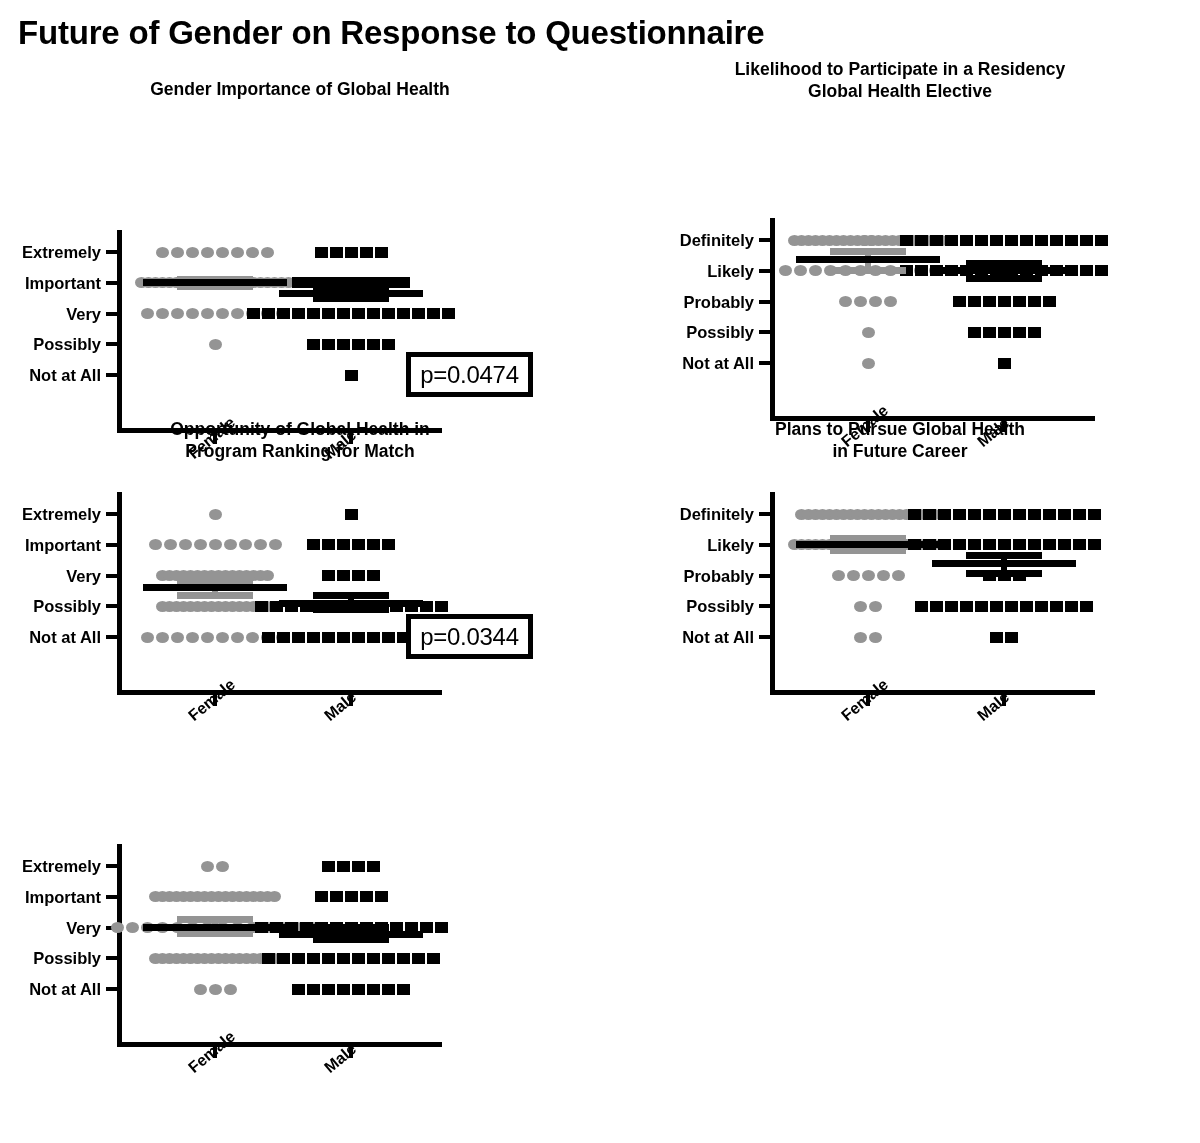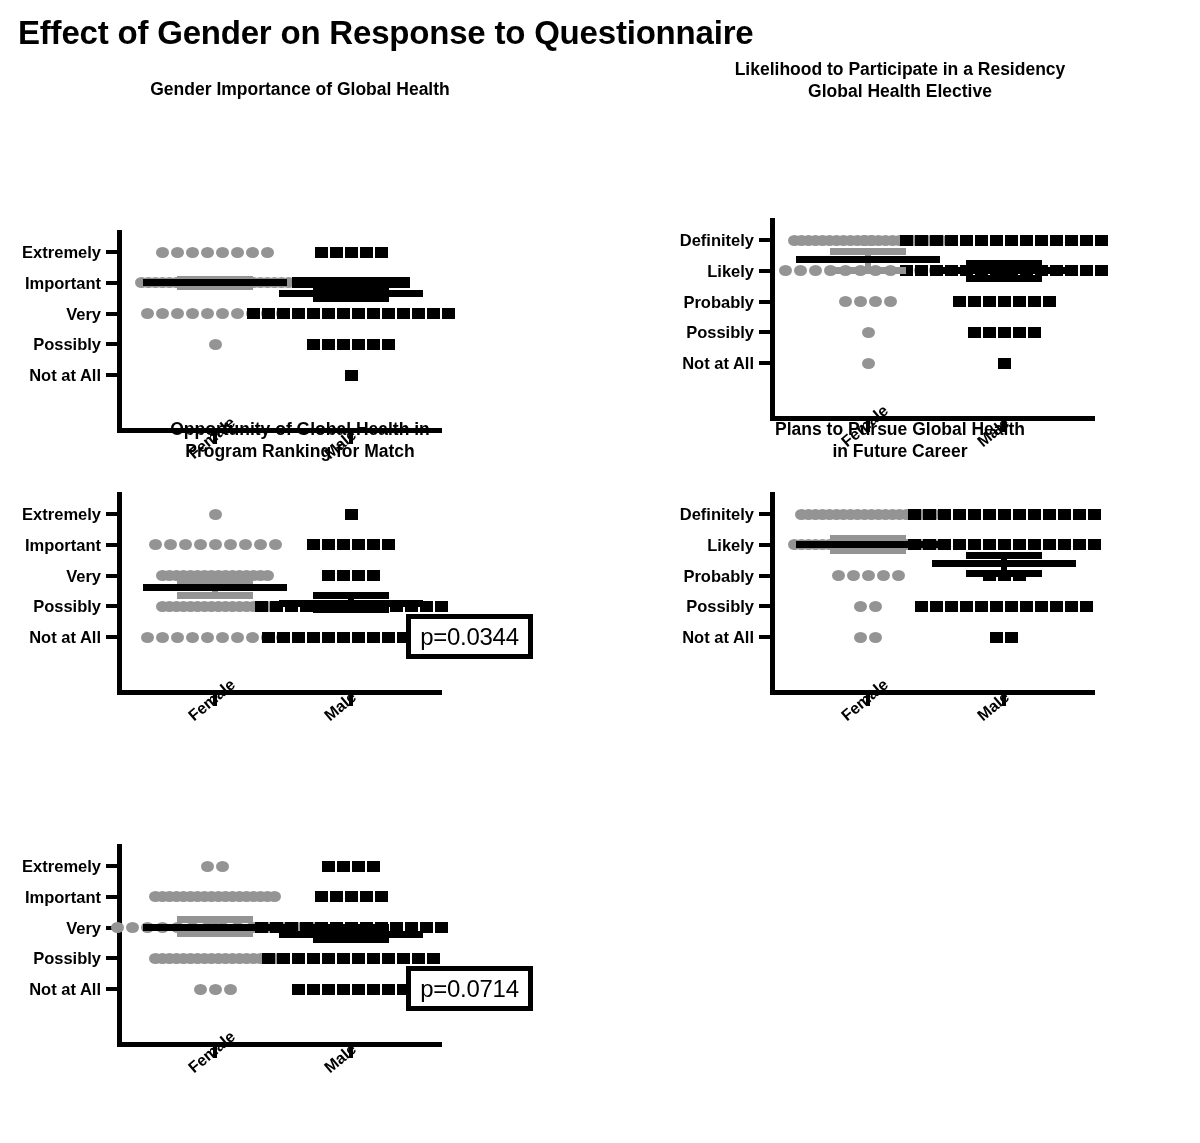--- a/index.html
+++ b/index.html
@@ -110,21 +110,21 @@
     font-weight: normal;
     font-family: "Liberation Sans", sans-serif;
     letter-spacing: -0.3px;
     white-space: nowrap;
   }
 </style>
 </head>
 <body>
 
 <div id="figure-root">
-  <div id="main-title">Effect of Gender on Response to Questionnaire</div>
+  <div id="main-title">Future of Gender on Response to Questionnaire</div>
   <div id="panels">
       <div class="panel" style="left: 0px; top: 78px; width: 600px; height: 340px;">
         <div class="panel-title" style="top: 0px;">Gender Importance of Global Health</div>
         <div class="plot" style="left: 117px; top: 152px; width: 325px; height: 203px;">
           <div class="axis-line" style="left: 0px; top: 0px; width: 5px; height: 203px;"></div>
           <div class="axis-line" style="left: 0px; top: 198px; width: 325px; height: 5px;"></div>
           <div class="tick" style="left: -11px; top: 20px; width: 11px;"></div>
           <div class="ytick-label" style="right: 341px; top: 22px; width: 200px;">Extremely</div>
           <div class="tick" style="left: -11px; top: 50.75px; width: 11px;"></div>
           <div class="ytick-label" style="right: 341px; top: 52.75px; width: 200px;">Important</div>
@@ -230,20 +230,23 @@
           <div class="mark male" style="left: 265px; top: 108.75px; width: 13px; height: 11px;"></div>
           <div class="mark male" style="left: 227.5px; top: 139.5px; width: 13px; height: 11px;"></div>
           <div class="stat-v female" style="left: 95px; top: 49.06px; width: 6px; height: 7.38px;"></div>
           <div class="stat-line female" style="left: 60px; top: 45.56px; width: 76px; height: 7px;"></div>
           <div class="stat-line female" style="left: 60px; top: 52.94px; width: 76px; height: 7px;"></div>
           <div class="stat-line male" style="left: 26px; top: 49.25px; width: 144px; height: 7px;"></div>
           <div class="stat-v male" style="left: 231px; top: 57.3625px; width: 6px; height: 10.7625px;"></div>
           <div class="stat-line male" style="left: 196px; top: 53.8625px; width: 76px; height: 7px;"></div>
           <div class="stat-line male" style="left: 196px; top: 64.625px; width: 76px; height: 7px;"></div>
           <div class="stat-line male" style="left: 162px; top: 59.705px; width: 144px; height: 7px;"></div>
+          <div class="pvalue-box" style="left: 289px; top: 122px; width: 127px; height: 45px;">
+            <span class="pvalue-text">p=0.0474</span>
+          </div>
         </div>
       </div>
       <div class="panel" style="left: 600px; top: 58px; width: 600px; height: 360px;">
         <div class="panel-title" style="top: 0px;">Likelihood to Participate in a Residency
 Global Health Elective</div>
         <div class="plot" style="left: 170px; top: 160px; width: 325px; height: 203px;">
           <div class="axis-line" style="left: 0px; top: 0px; width: 5px; height: 203px;"></div>
           <div class="axis-line" style="left: 0px; top: 198px; width: 325px; height: 5px;"></div>
           <div class="tick" style="left: -11px; top: 20px; width: 11px;"></div>
           <div class="ytick-label" style="right: 341px; top: 22px; width: 200px;">Definitely</div>
@@ -713,19 +716,16 @@
           <div class="mark male" style="left: 265px; top: 139.5px; width: 13px; height: 11px;"></div>
           <div class="mark male" style="left: 280px; top: 139.5px; width: 13px; height: 11px;"></div>
           <div class="stat-v female" style="left: 95px; top: 75.8125px; width: 6px; height: 13.8375px;"></div>
           <div class="stat-line female" style="left: 60px; top: 72.3125px; width: 76px; height: 7px;"></div>
           <div class="stat-line female" style="left: 60px; top: 86.15px; width: 76px; height: 7px;"></div>
           <div class="stat-line male" style="left: 26px; top: 80px; width: 144px; height: 7px;"></div>
           <div class="stat-v male" style="left: 231px; top: 83.5px; width: 6px; height: 12.3px;"></div>
           <div class="stat-line male" style="left: 196px; top: 80px; width: 76px; height: 7px;"></div>
           <div class="stat-line male" style="left: 196px; top: 92.3px; width: 76px; height: 7px;"></div>
           <div class="stat-line male" style="left: 162px; top: 86.765px; width: 144px; height: 7px;"></div>
-          <div class="pvalue-box" style="left: 289px; top: 122px; width: 127px; height: 45px;">
-            <span class="pvalue-text">p=0.0714</span>
-          </div>
         </div>
       </div>
     </div>
 </div>
 
 </body></html>

